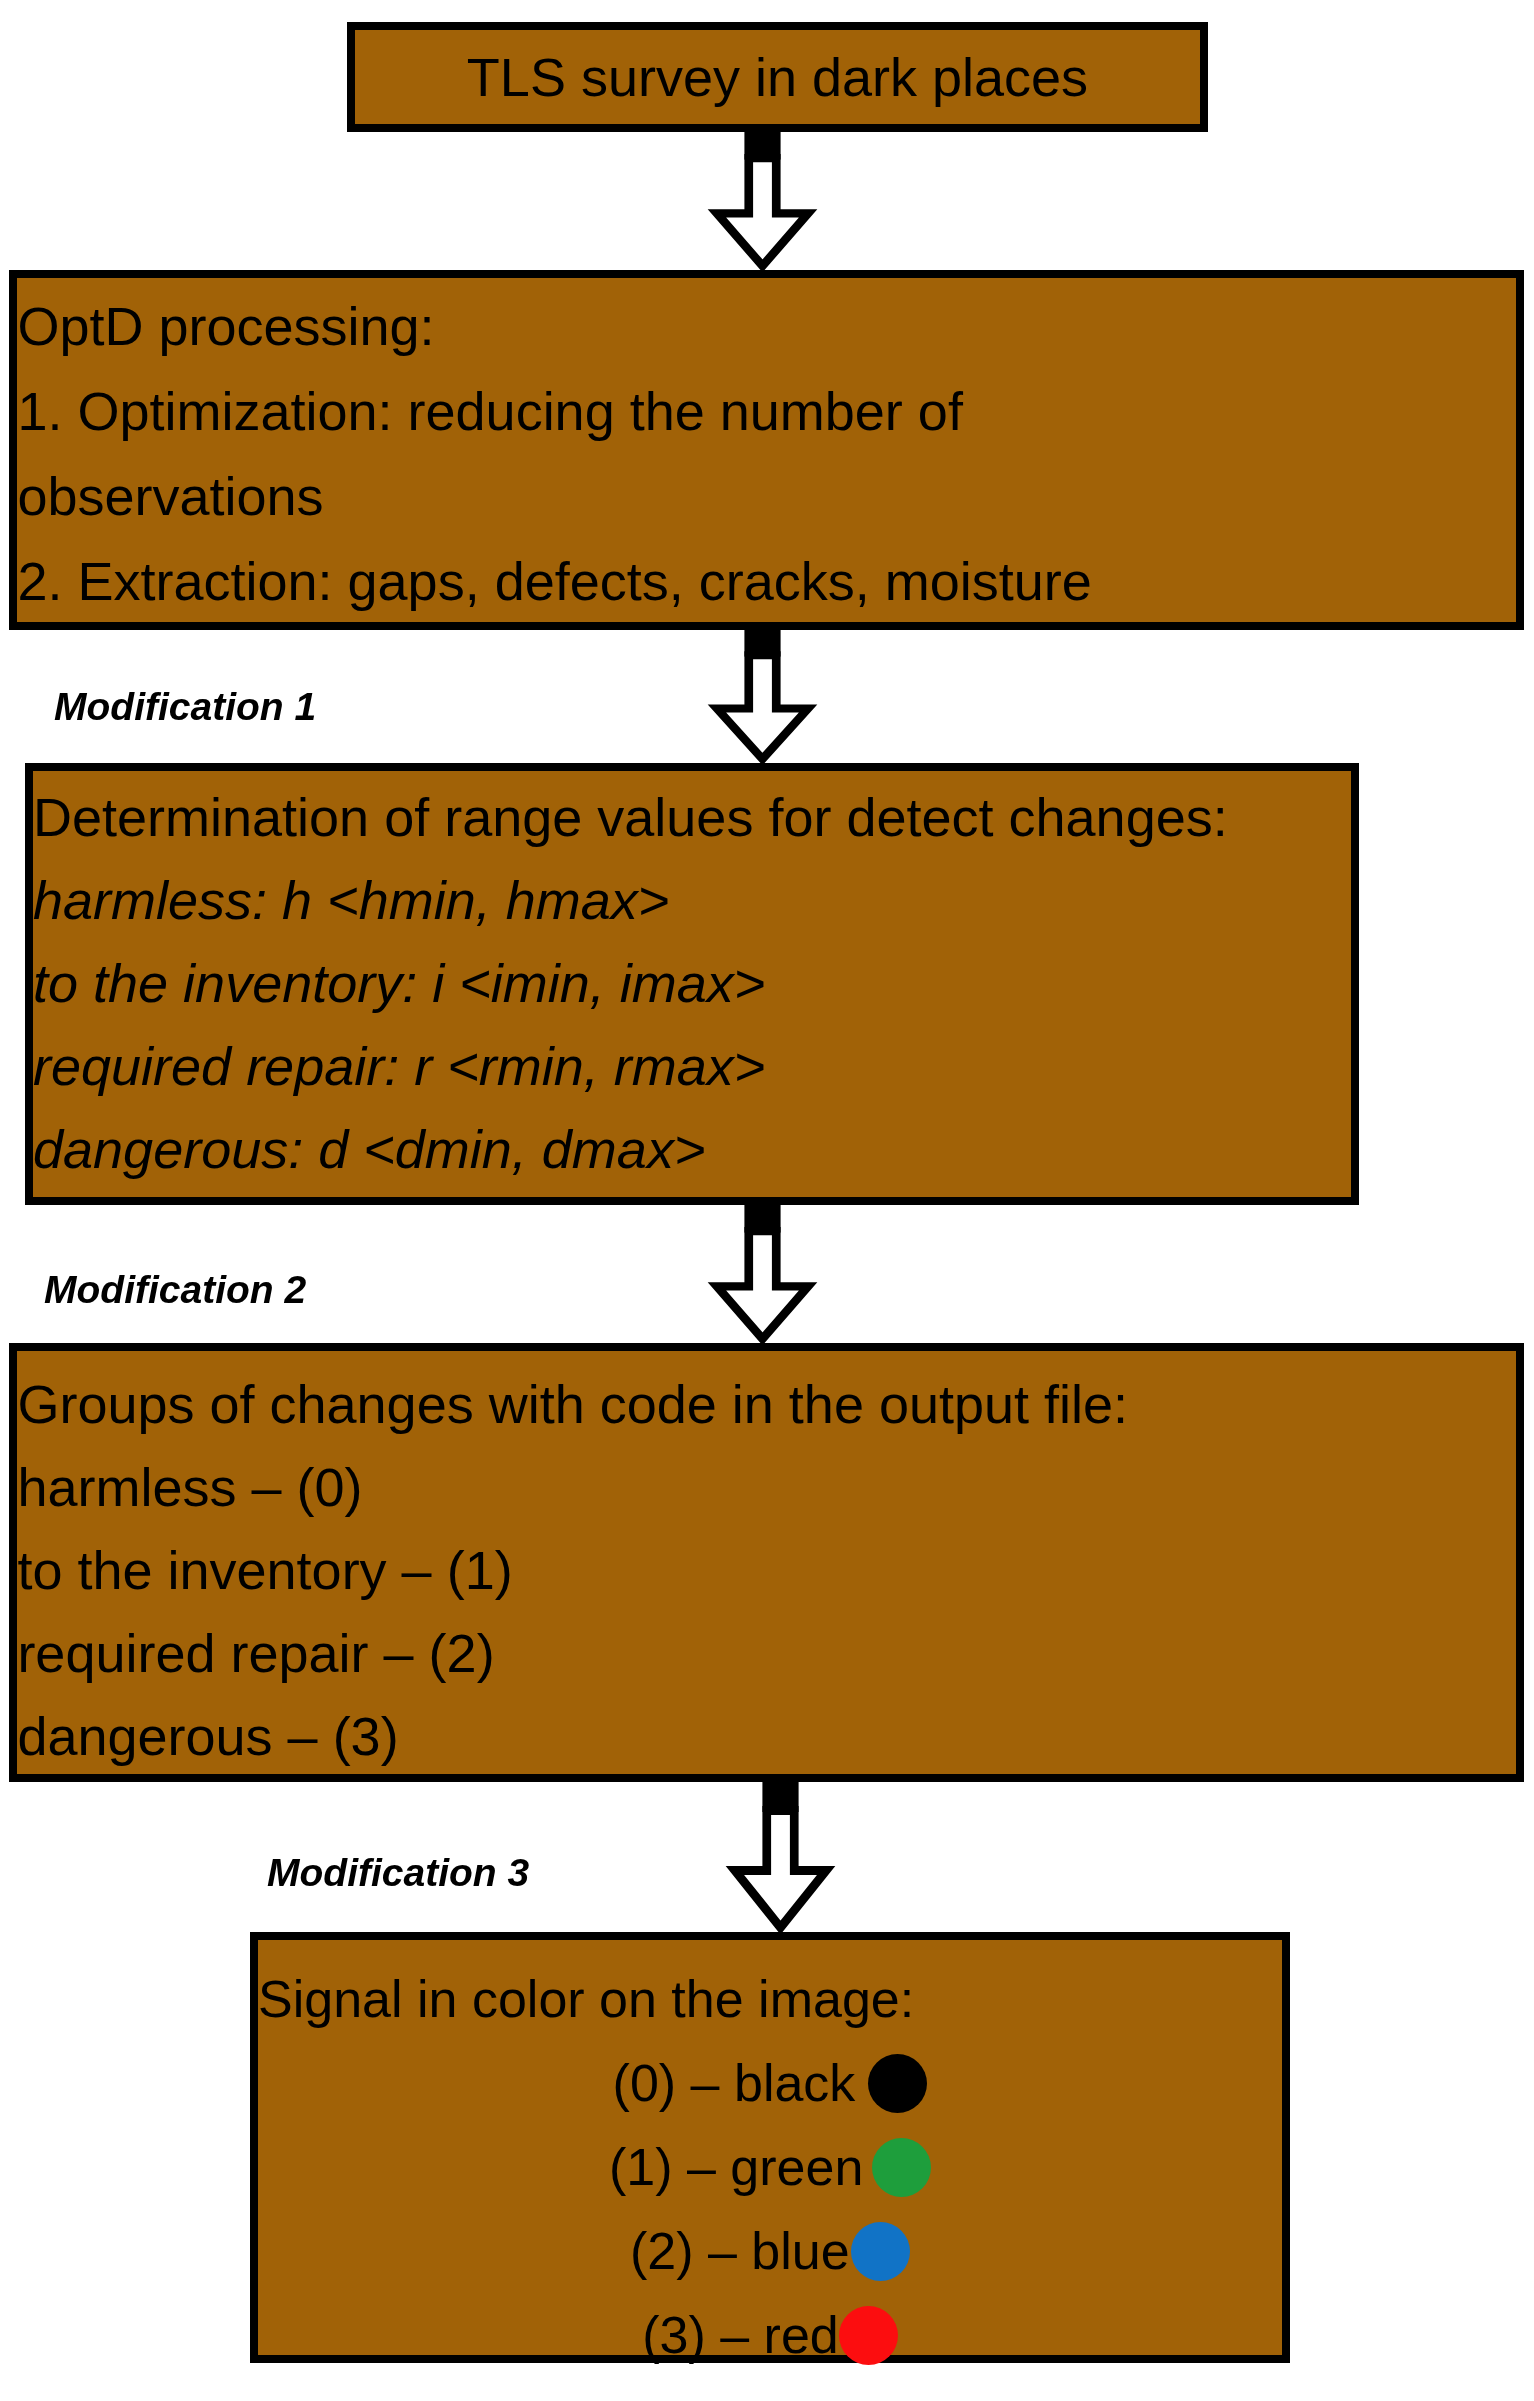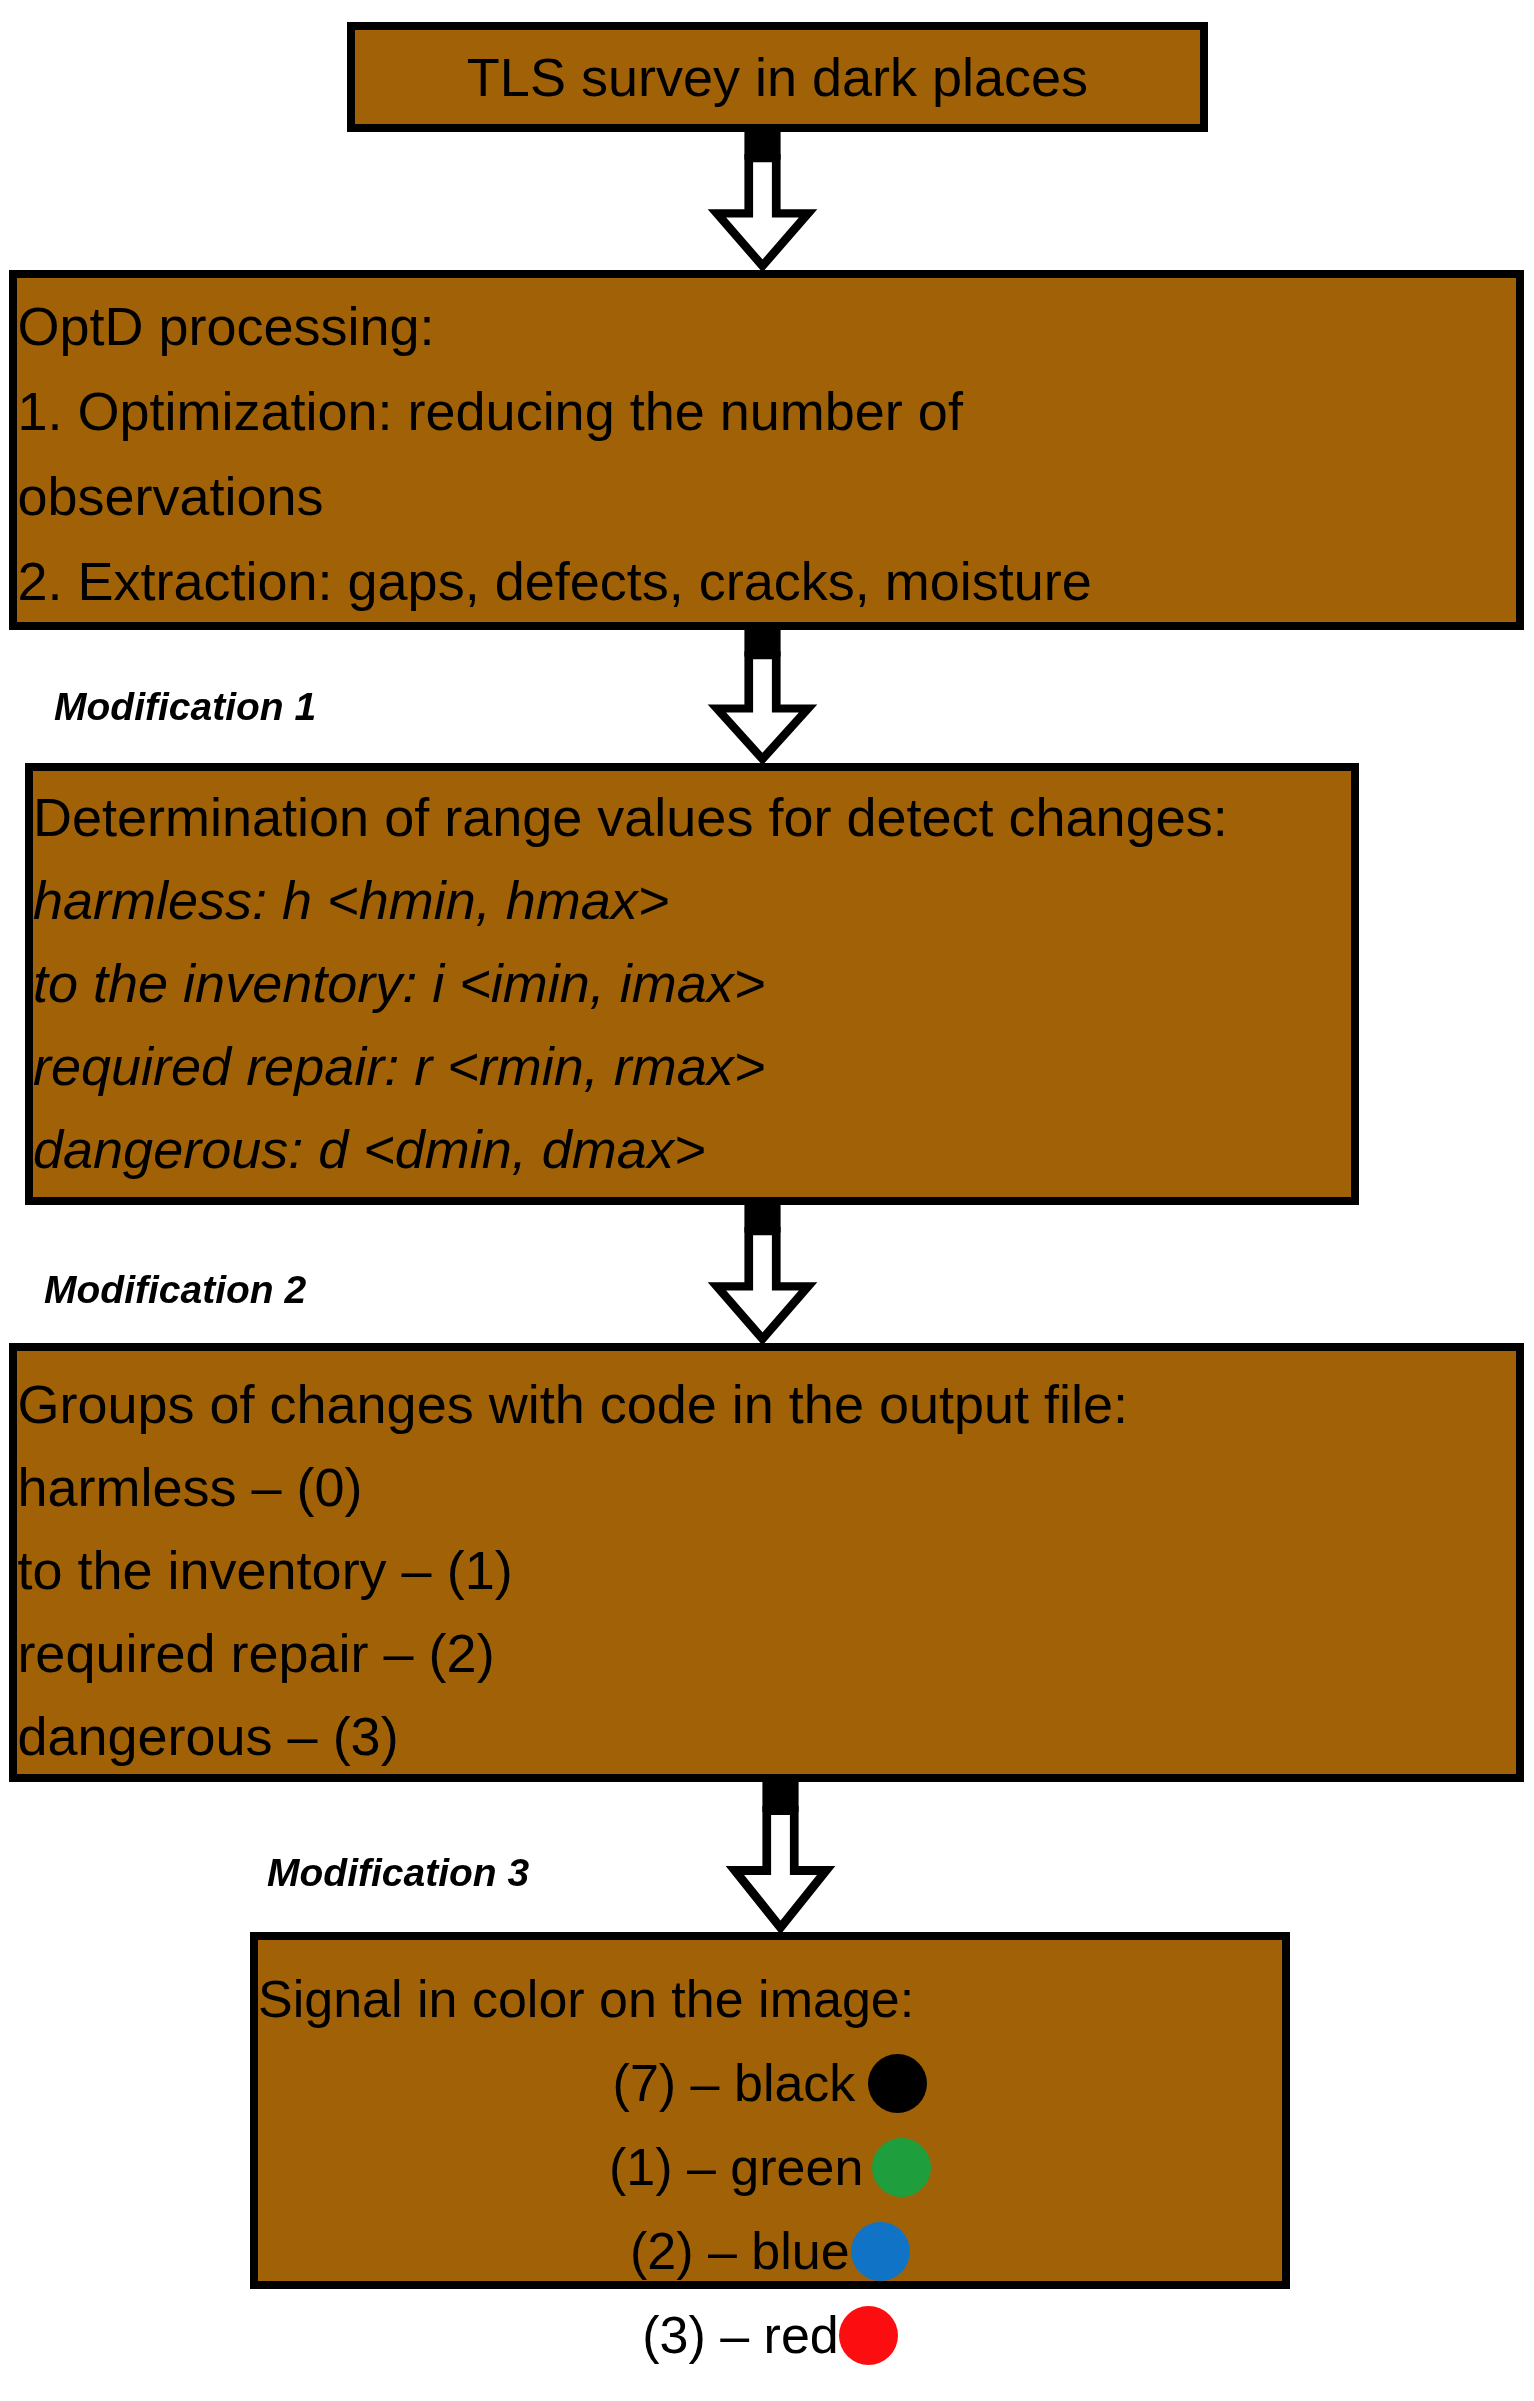--- a/index.html
+++ b/index.html
@@ -22,21 +22,21 @@
     font-size:54px;
     line-height:85px;
     white-space:nowrap;
   }
   .box1{left:347px;top:22px;width:861px;height:110px;display:flex;align-items:center;justify-content:center;}
   .box2{left:9.4px;top:270px;width:1515px;height:360px;padding-top:5.8px;}
   .box3{left:25px;top:763px;width:1334px;height:442px;padding-top:5px;}
   .box3 .line{line-height:83px;}
   .box4{left:9.4px;top:1343px;width:1515px;height:439px;padding-top:11.6px;}
   .box4 .line{line-height:83px;}
-  .box5{left:250px;top:1932px;width:1040px;height:357px;padding-top:17.4px;}
+  .box5{left:250px;top:1932px;width:1040px;height:431px;padding-top:17.4px;}
   .box5 .line{line-height:84px;font-size:52px;}
   .italic{font-style:italic;}
   .mod-label{
     position:absolute;
     font-size:39px;
     font-weight:700;
     font-style:italic;
     white-space:nowrap;
     line-height:1;
   }
@@ -111,21 +111,21 @@
 
   <div class="mod-label mod3">Modification 3</div>
   <svg class="connector conn-d" viewBox="0 0 170 200" preserveAspectRatio="none" aria-hidden="true">
     <rect x="60" y="0" width="50" height="40" fill="#000"></rect>
     <path d="M66 38 V118 H22 L85 194 L148 118 H104 V38 Z" fill="#fff" stroke="#000" stroke-width="12" stroke-linejoin="miter"></path>
   </svg>
 
   <div class="box box5">
     <div class="line">Signal in color on the image:</div>
     <div class="line sig-row sig-row-0">
-      <span>(7) – black</span>
+      <span>(0) – black</span>
       <span class="dot" style="background: rgb(0, 0, 0);"></span>
     </div>
     <div class="line sig-row sig-row-1">
       <span>(1) – green</span>
       <span class="dot" style="background: rgb(30, 158, 60);"></span>
     </div>
     <div class="line sig-row sig-row-2">
       <span>(2) – blue</span>
       <span class="dot" style="background: rgb(17, 115, 198);"></span>
     </div>

